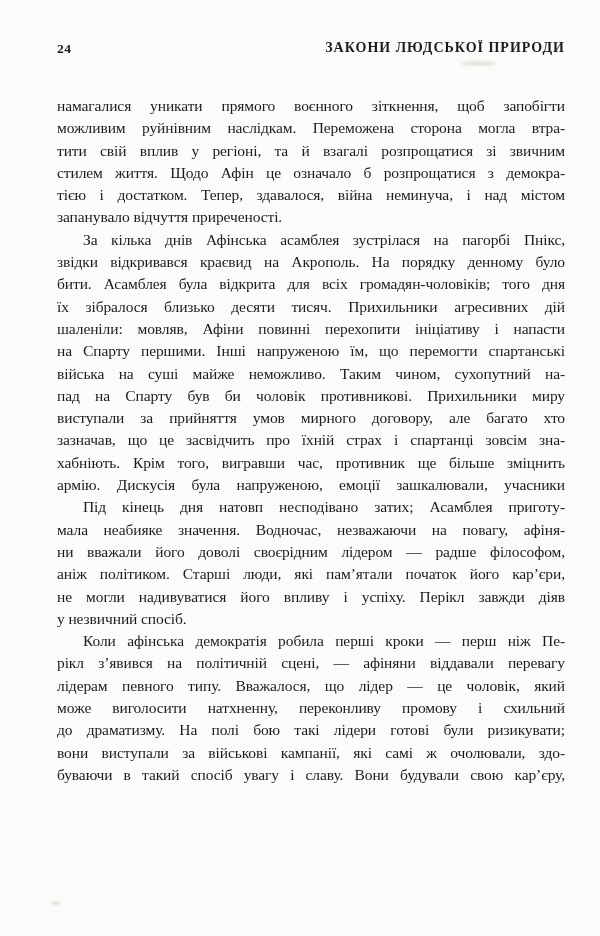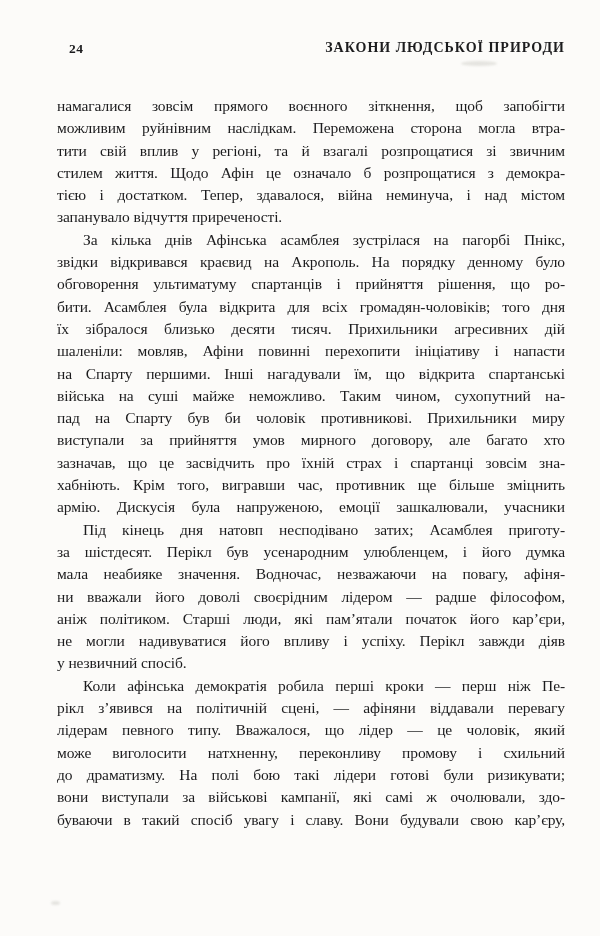--- a/index.html
+++ b/index.html
@@ -15,21 +15,21 @@
     color:#1c1c1e;
     overflow:hidden;
   }
   
   .header{
     position:absolute;
     top:40px; left:57px; width:508px;
     height:20px;
   }
   .page-number{
-    position:absolute; left:12px; top:1px;
+    position:absolute; left:0; top:1px;
     font-size:13.5px;
     font-weight:bold;
     letter-spacing:.4px;
   }
   .running-title{
     text-align:right;
     font-size:14px;
     font-weight:600;
     letter-spacing:1px;
     white-space:nowrap;
@@ -70,45 +70,43 @@
 
 <div class="page">
 
   <div class="header">
     <span class="page-number">24</span>
     <div class="running-title">ЗАКОНИ ЛЮДСЬКОЇ ПРИРОДИ</div>
   </div>
 
   <div class="text-block">
       <div class="para">
-        <div class="line">намагалися зовсім прямого воєнного зіткнення, щоб запобігти</div>
+        <div class="line">намагалися уникати прямого воєнного зіткнення, щоб запобігти</div>
         <div class="line">можливим руйнівним наслідкам. Переможена сторона могла втра-</div>
         <div class="line">тити свій вплив у регіоні, та й взагалі розпрощатися зі звичним</div>
         <div class="line">стилем життя. Щодо Афін це означало б розпрощатися з демокра-</div>
         <div class="line">тією і достатком. Тепер, здавалося, війна неминуча, і над містом</div>
         <div class="line no-stretch">запанувало відчуття приреченості.</div>
       </div>
       <div class="para indent">
         <div class="line">За кілька днів Афінська асамблея зустрілася на пагорбі Пнікс,</div>
         <div class="line">звідки відкривався краєвид на Акрополь. На порядку денному було</div>
-        <div class="line">обговорення ультиматуму спартанців і прийняття рішення, що ро-</div>
         <div class="line">бити. Асамблея була відкрита для всіх громадян-чоловіків; того дня</div>
         <div class="line">їх зібралося близько десяти тисяч. Прихильники агресивних дій</div>
         <div class="line">шаленіли: мовляв, Афіни повинні перехопити ініціативу і напасти</div>
-        <div class="line">на Спарту першими. Інші нагадували їм, що відкрита спартанські</div>
+        <div class="line">на Спарту першими. Інші напруженою їм, що перемогти спартанські</div>
         <div class="line">війська на суші майже неможливо. Таким чином, сухопутний на-</div>
         <div class="line">пад на Спарту був би чоловік противникові. Прихильники миру</div>
         <div class="line">виступали за прийняття умов мирного договору, але багато хто</div>
         <div class="line">зазначав, що це засвідчить про їхній страх і спартанці зовсім зна-</div>
         <div class="line">хабніють. Крім того, вигравши час, противник ще більше зміцнить</div>
         <div class="line">армію. Дискусія була напруженою, емоції зашкалювали, учасники</div>
       </div>
       <div class="para indent">
         <div class="line">Під кінець дня натовп несподівано затих; Асамблея приготу-</div>
-        <div class="line">за шістдесят. Перікл був усенародним улюбленцем, і його думка</div>
         <div class="line">мала неабияке значення. Водночас, незважаючи на повагу, афіня-</div>
         <div class="line">ни вважали його доволі своєрідним лідером — радше філософом,</div>
         <div class="line">аніж політиком. Старші люди, які пам’ятали початок його кар’єри,</div>
         <div class="line">не могли надивуватися його впливу і успіху. Перікл завжди діяв</div>
         <div class="line no-stretch">у незвичний спосіб.</div>
       </div>
       <div class="para indent">
         <div class="line">Коли афінська демократія робила перші кроки — перш ніж Пе-</div>
         <div class="line">рікл з’явився на політичній сцені, — афіняни віддавали перевагу</div>
         <div class="line">лідерам певного типу. Вважалося, що лідер — це чоловік, який</div>

